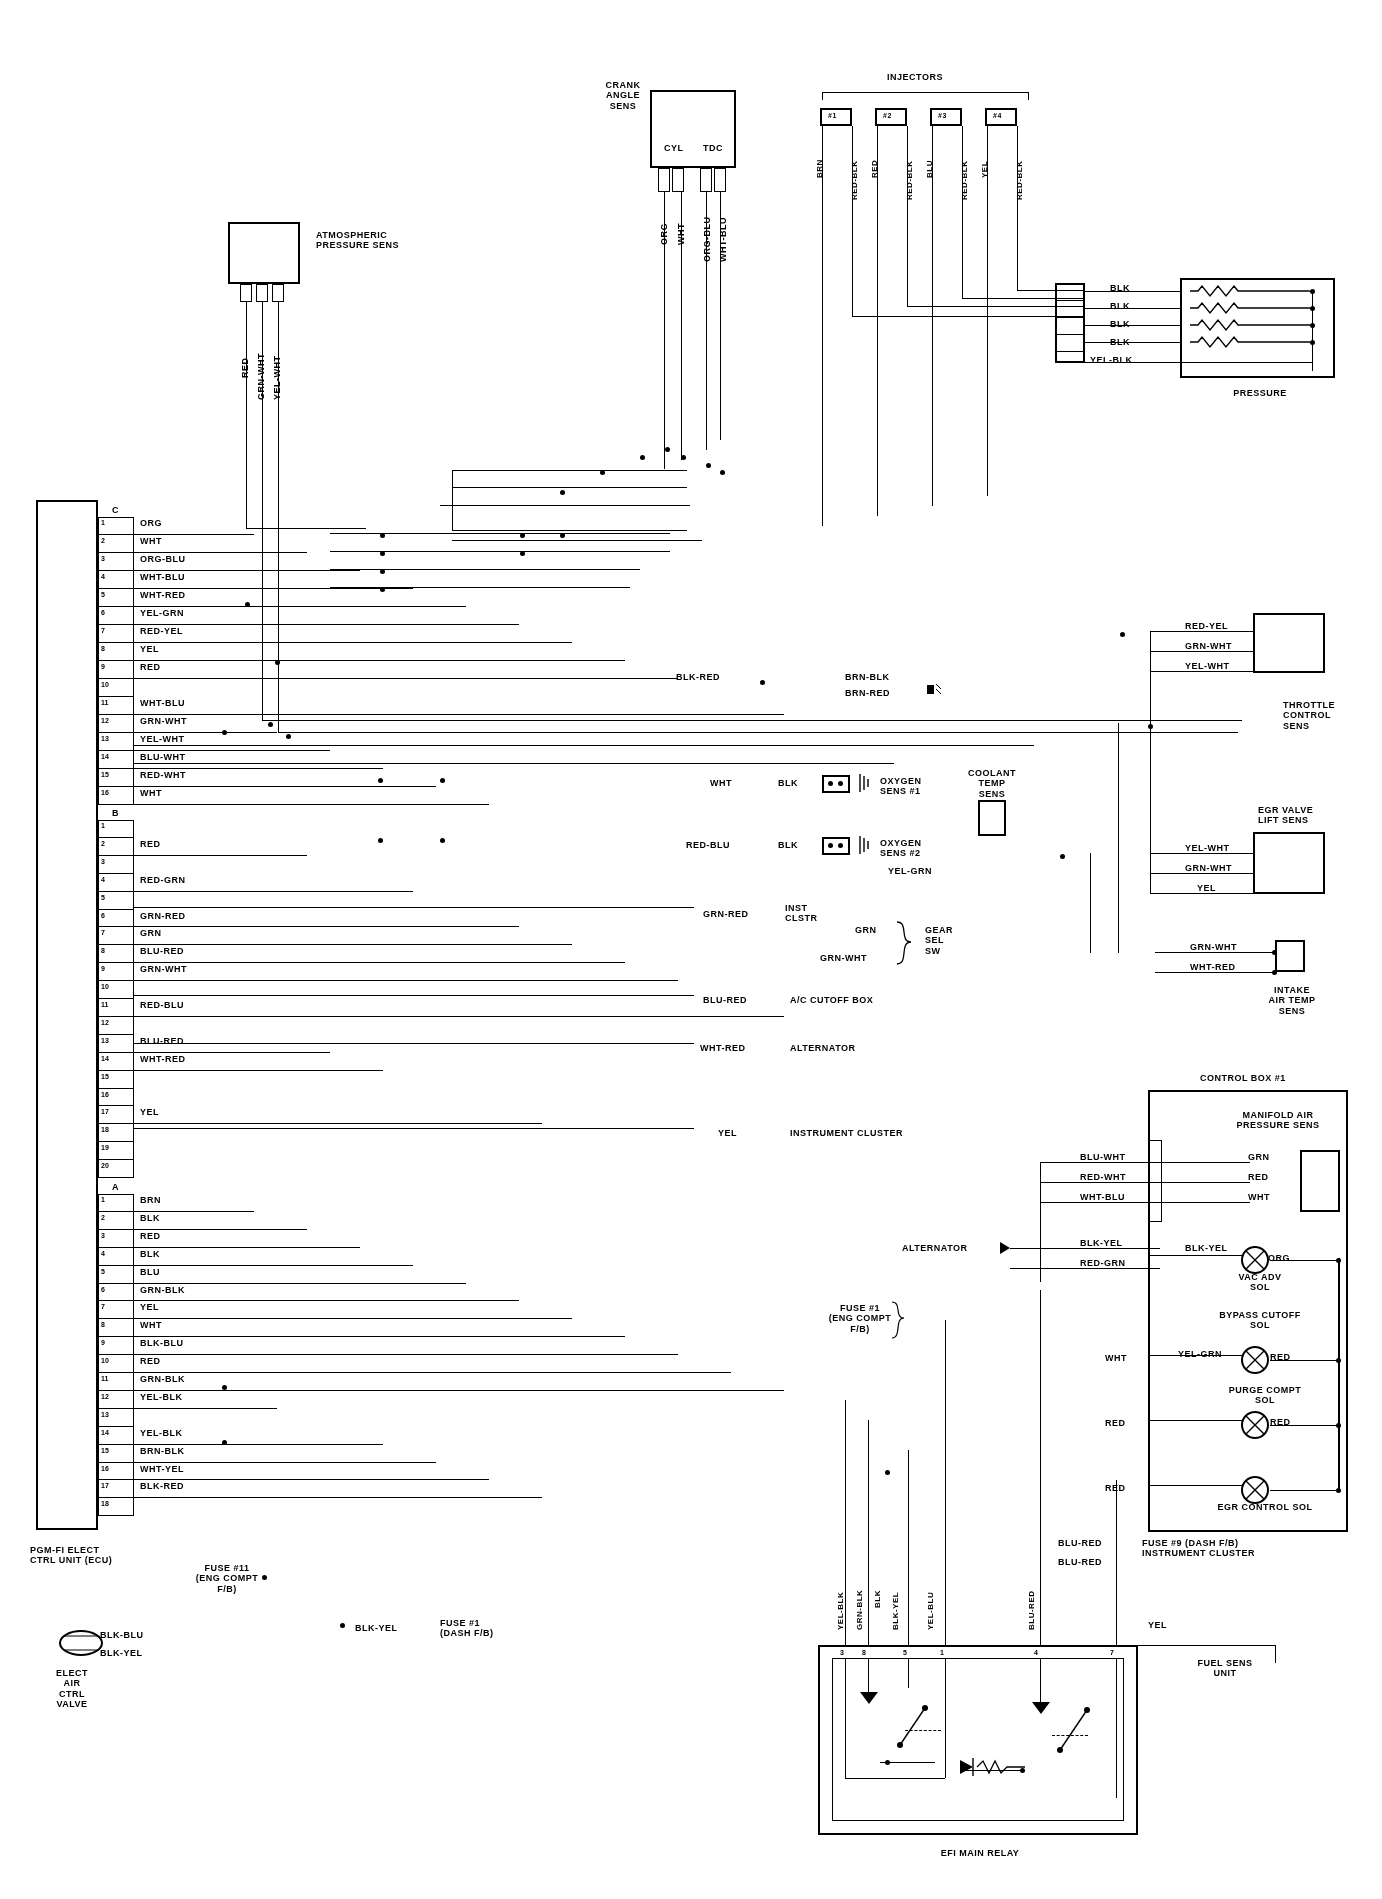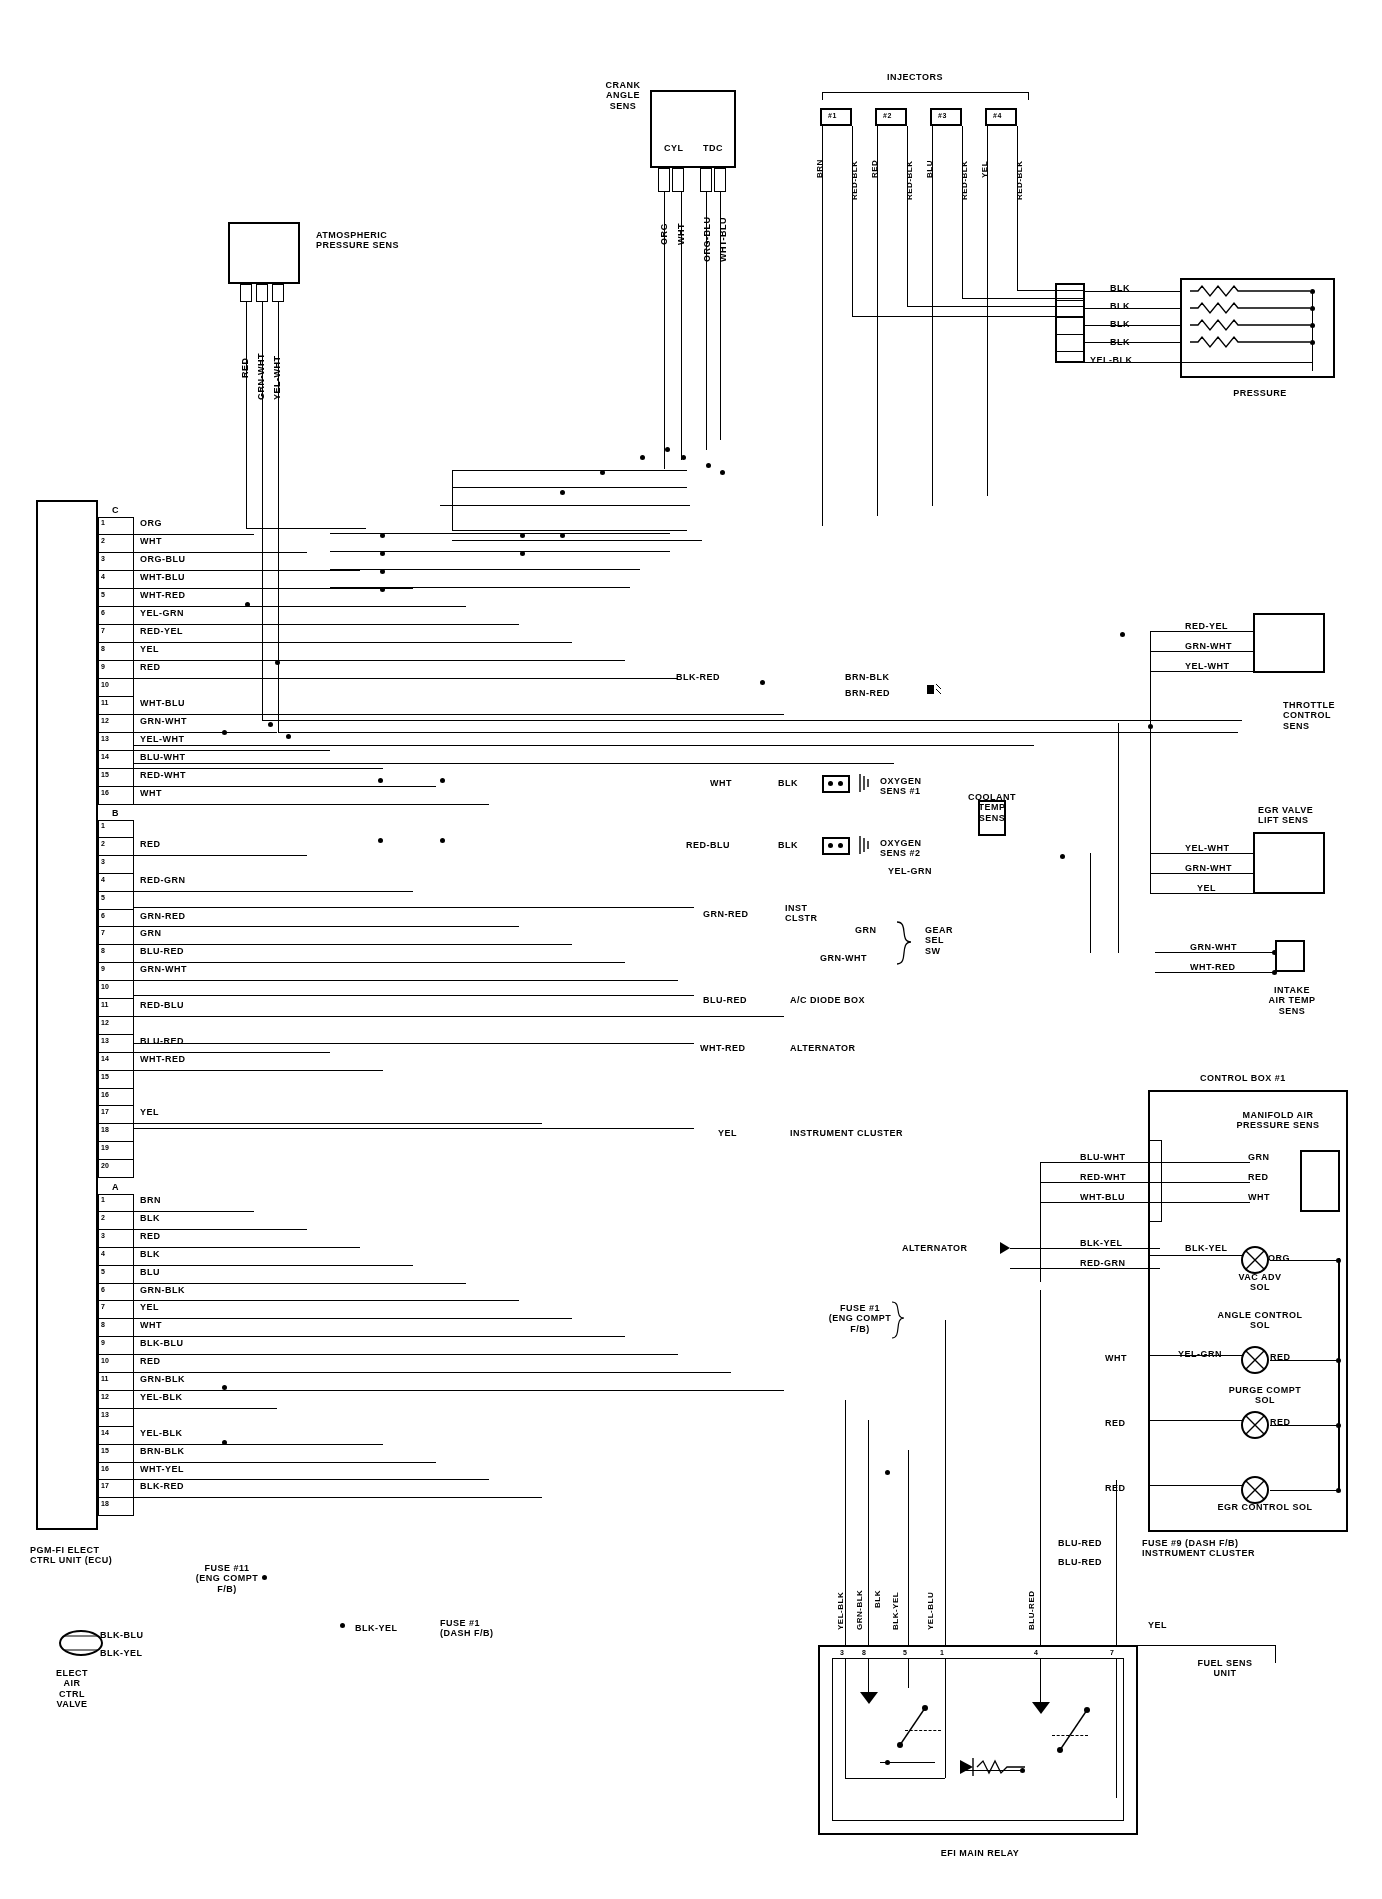--- a/index.html
+++ b/index.html
@@ -361,21 +361,21 @@
   <div class="lbl" style="left:778px;top:840px;">BLK</div>
   <div class="box2" style="left:822px;top:837px;width:28px;height:18px;"></div>
   <div class="dot" style="left:828px;top:843px;"></div>
   <div class="dot" style="left:838px;top:843px;"></div>
   <div class="lbl" style="left:880px;top:838px;white-space:pre-line;">OXYGEN
 SENS #2</div>
   <svg style="position:absolute;left:858px;top:834px;" width="14" height="22">
       <path d="M2,2 L2,20 M6,4 L6,18 M10,7 L10,15" stroke="#000" stroke-width="1.4"></path>
     </svg>
 
-  <div class="lbl ctr" style="left:960px;top:792px;width:64px;white-space:pre-line;">COOLANT
+  <div class="lbl ctr" style="left:960px;top:768px;width:64px;white-space:pre-line;">COOLANT
 TEMP
 SENS</div>
   <div class="box2" style="left:978px;top:800px;width:28px;height:36px;"></div>
   <div class="lbl" style="left:888px;top:866px;">YEL-GRN</div>
 
   <div class="box2" style="left:1253px;top:613px;width:72px;height:60px;"></div>
   <div class="lbl" style="left:1283px;top:700px;white-space:pre-line;">THROTTLE
 CONTROL
 SENS</div>
   <div class="lbl" style="left:1185px;top:621px;">RED-YEL</div>
@@ -411,21 +411,21 @@
 CLSTR</div>
   <div class="lbl" style="left:855px;top:925px;">GRN</div>
   <div class="lbl" style="left:925px;top:925px;white-space:pre-line;">GEAR
 SEL
 SW</div>
   <div class="lbl" style="left:820px;top:953px;">GRN-WHT</div>
   <svg style="position:absolute;left:895px;top:920px;" width="20" height="46">
       <path d="M2,2 C14,2 4,22 16,22 C4,22 14,44 2,44" fill="none" stroke="#000" stroke-width="1.3"></path>
     </svg>
   <div class="lbl" style="left:703px;top:995px;">BLU-RED</div>
-  <div class="lbl" style="left:790px;top:995px;">A/C DIODE BOX</div>
+  <div class="lbl" style="left:790px;top:995px;">A/C CUTOFF BOX</div>
   <div class="lbl" style="left:700px;top:1043px;">WHT-RED</div>
   <div class="lbl" style="left:790px;top:1043px;">ALTERNATOR</div>
   <div class="lbl" style="left:718px;top:1128px;">YEL</div>
   <div class="lbl" style="left:790px;top:1128px;">INSTRUMENT CLUSTER</div>
   <div class="lbl" style="left:902px;top:1243px;">ALTERNATOR</div>
   <div class="lbl ctr" style="left:820px;top:1303px;width:80px;white-space:pre-line;">FUSE #1
 (ENG COMPT
 F/B)</div>
   <svg style="position:absolute;left:890px;top:1300px;" width="18" height="40">
       <path d="M2,2 C12,2 4,18 14,18 C4,18 12,38 2,38" fill="none" stroke="#000" stroke-width="1.2"></path>
@@ -487,21 +487,21 @@
   <div class="lbl" style="left:1268px;top:1253px;">ORG</div>
   <div class="lbl ctr" style="left:1215px;top:1272px;width:90px;white-space:pre-line;">VAC ADV
 SOL</div>
   <svg style="position:absolute;left:1240px;top:1245px;" width="30" height="30">
     <circle cx="15" cy="15" r="13" fill="none" stroke="#000" stroke-width="2"></circle>
     <path d="M6,6 L24,24 M24,6 L6,24" stroke="#000" stroke-width="1.4"></path>
   </svg>
   <div class="hl" style="left:1270px;top:1260px;width:70px;"></div>
   <div class="dot" style="left:1336px;top:1258px;"></div>
 
-  <div class="lbl ctr" style="left:1205px;top:1310px;width:110px;white-space:pre-line;">ANGLE CONTROL
+  <div class="lbl ctr" style="left:1205px;top:1310px;width:110px;white-space:pre-line;">BYPASS CUTOFF
 SOL</div>
   <div class="lbl" style="left:1178px;top:1349px;">YEL-GRN</div>
   <div class="lbl" style="left:1270px;top:1352px;">RED</div>
   <svg style="position:absolute;left:1240px;top:1345px;" width="30" height="30">
     <circle cx="15" cy="15" r="13" fill="none" stroke="#000" stroke-width="2"></circle>
     <path d="M6,6 L24,24 M24,6 L6,24" stroke="#000" stroke-width="1.4"></path>
   </svg>
   <div class="hl" style="left:1270px;top:1360px;width:70px;"></div>
   <div class="dot" style="left:1336px;top:1358px;"></div>
 

